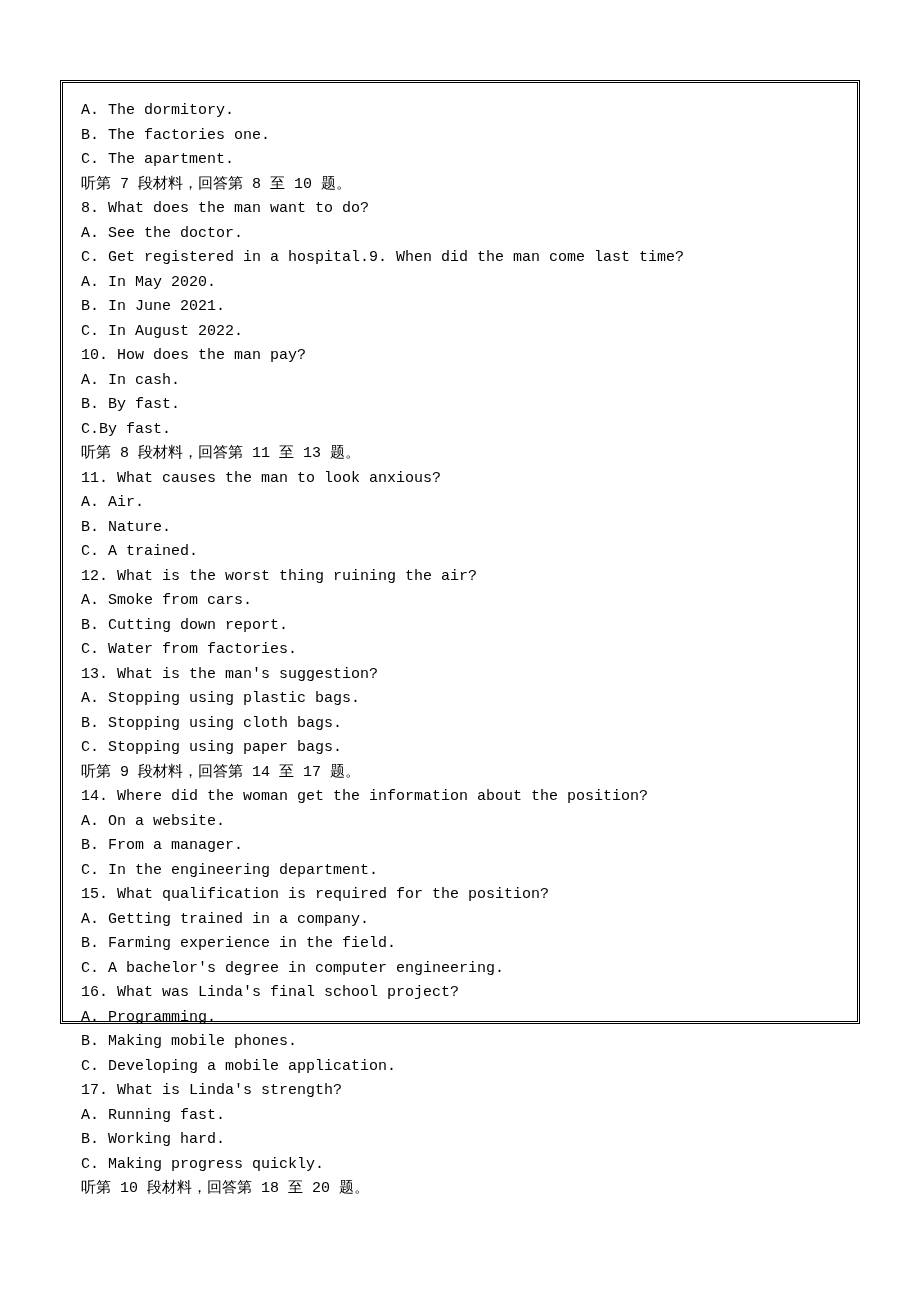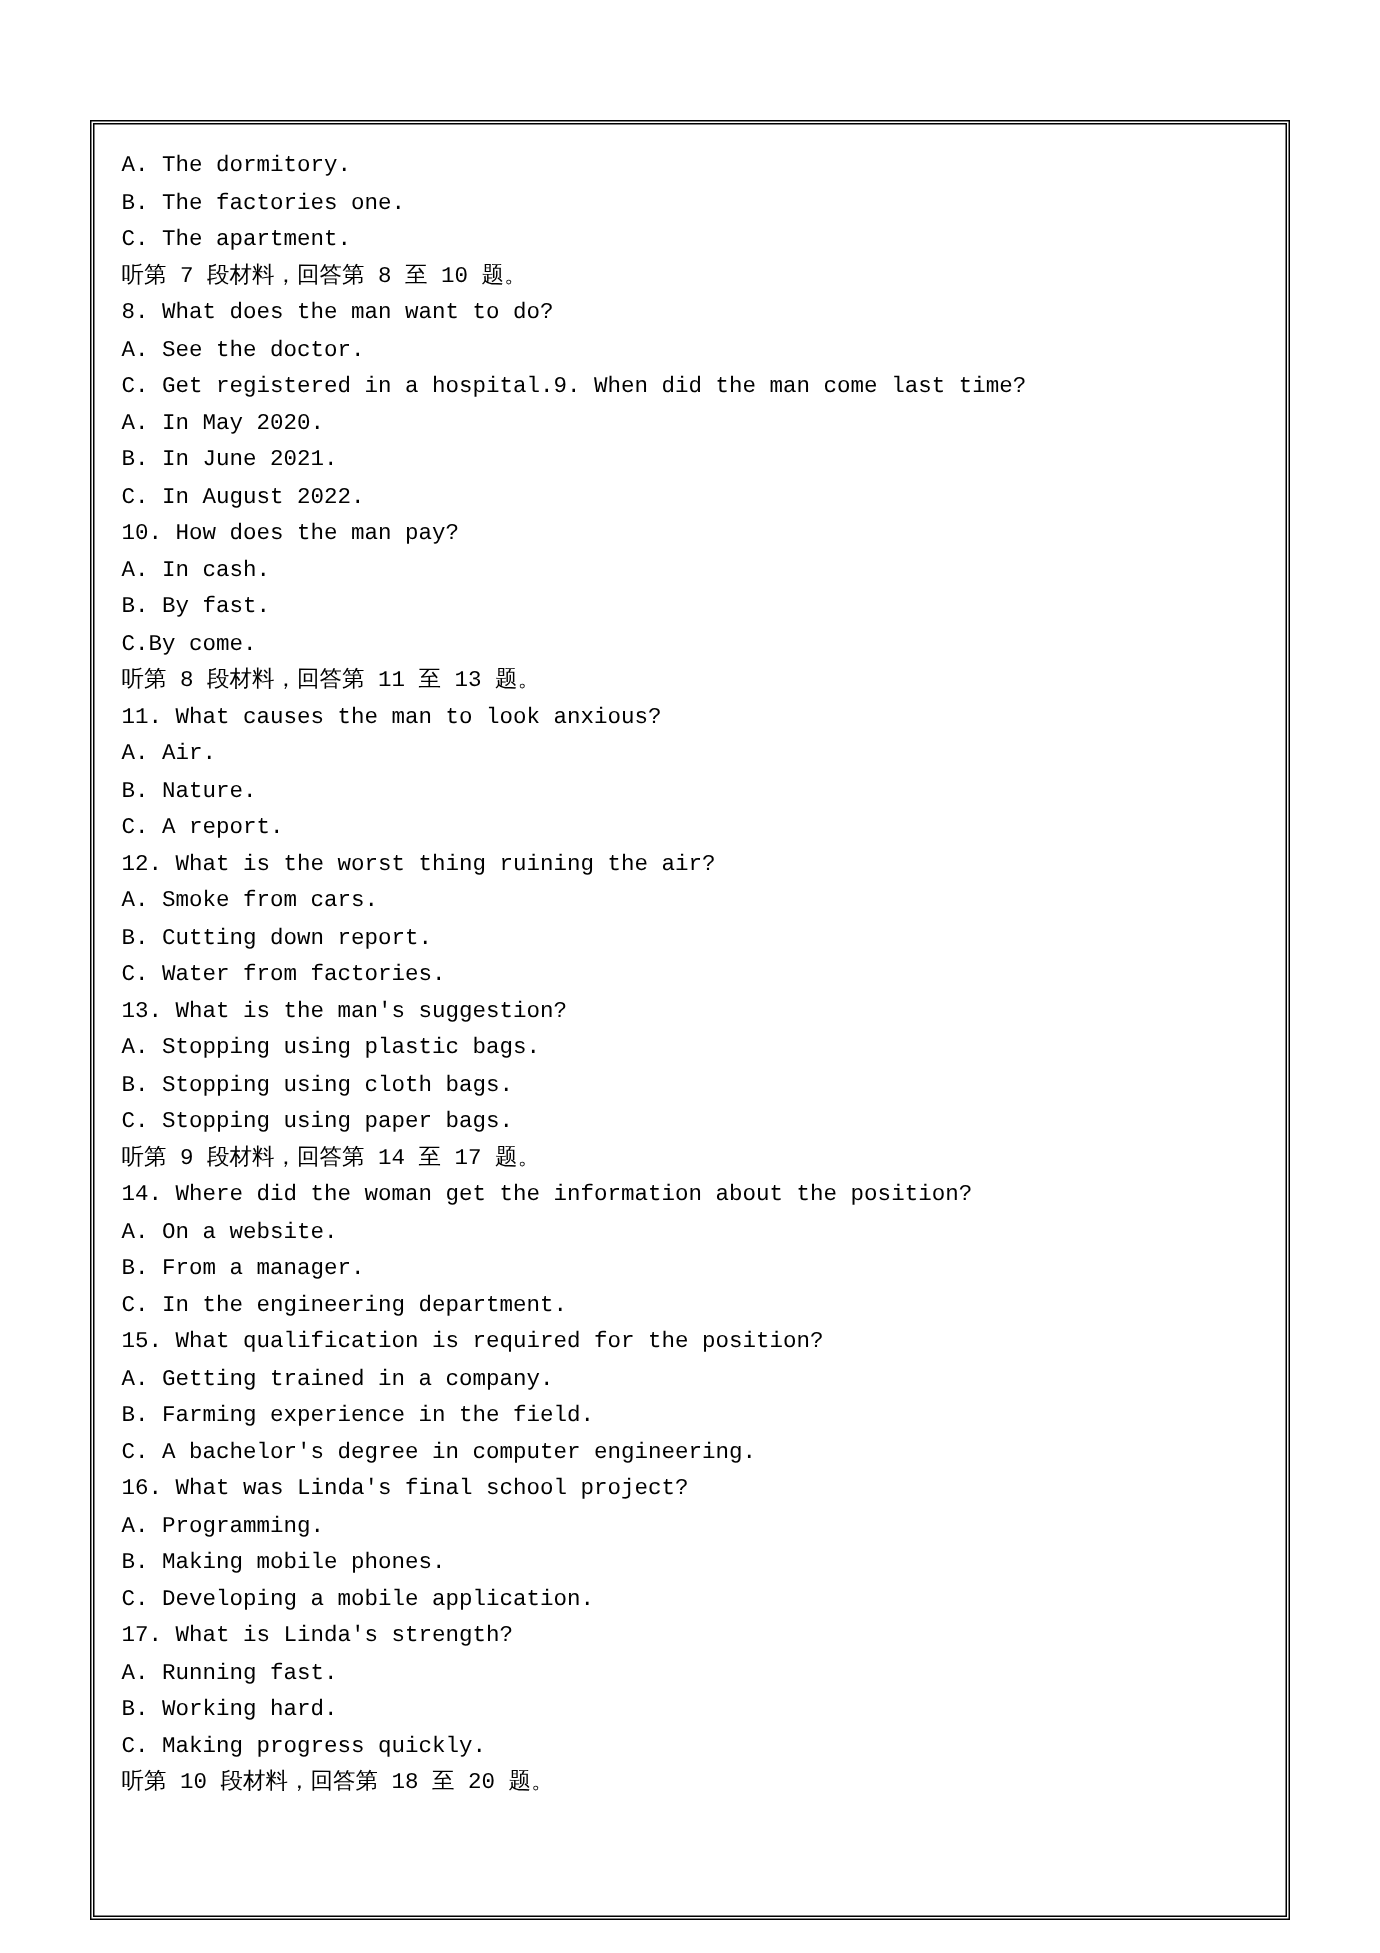--- a/index.html
+++ b/index.html
@@ -7,21 +7,21 @@
     width: 920px;
     height: 1302px;
     background: #ffffff;
     padding: 80px 60px 60px 60px;
     font-family: "SimSun", "Courier New", monospace;
   }
   .frame {
     border: 3px double #000000;
     padding: 16px 18px;
     width: 800px;
-    height: 1200px;
+    height: 944px;
     margin: 0 auto;
   }
   .line {
     font-size: 15px;
     line-height: 24.5px;
     color: #000000;
     white-space: pre-wrap;
     font-family: "SimSun", "NSimSun", "Courier New", monospace;
   }
   .mono {
@@ -40,26 +40,26 @@
       <div class="line ">听第 7 段材料，回答第 8 至 10 题。</div>
       <div class="line mono">8. What does the man want to do?</div>
       <div class="line mono">A. See the doctor.</div>
       <div class="line mono">C. Get registered in a hospital.9. When did the man come last time?</div>
       <div class="line mono">A. In May 2020.</div>
       <div class="line mono">B. In June 2021.</div>
       <div class="line mono">C. In August 2022.</div>
       <div class="line mono">10. How does the man pay?</div>
       <div class="line mono">A. In cash.</div>
       <div class="line mono">B. By fast.</div>
-      <div class="line mono">C.By come.</div>
+      <div class="line mono">C.By fast.</div>
       <div class="line ">听第 8 段材料，回答第 11 至 13 题。</div>
       <div class="line mono">11. What causes the man to look anxious?</div>
       <div class="line mono">A. Air.</div>
       <div class="line mono">B. Nature.</div>
-      <div class="line mono">C. A report.</div>
+      <div class="line mono">C. A trained.</div>
       <div class="line mono">12. What is the worst thing ruining the air?</div>
       <div class="line mono">A. Smoke from cars.</div>
       <div class="line mono">B. Cutting down report.</div>
       <div class="line mono">C. Water from factories.</div>
       <div class="line mono">13. What is the man's suggestion?</div>
       <div class="line mono">A. Stopping using plastic bags.</div>
       <div class="line mono">B. Stopping using cloth bags.</div>
       <div class="line mono">C. Stopping using paper bags.</div>
       <div class="line ">听第 9 段材料，回答第 14 至 17 题。</div>
       <div class="line mono">14. Where did the woman get the information about the position?</div>

